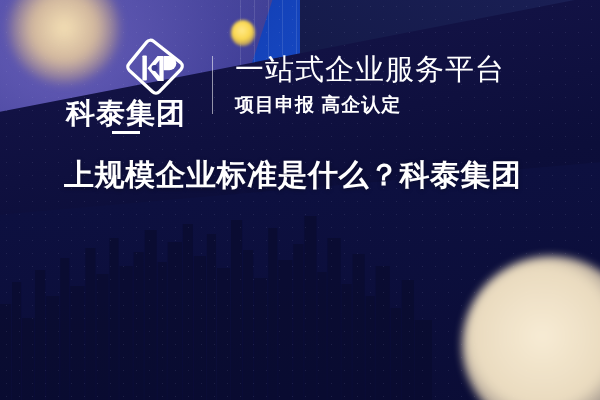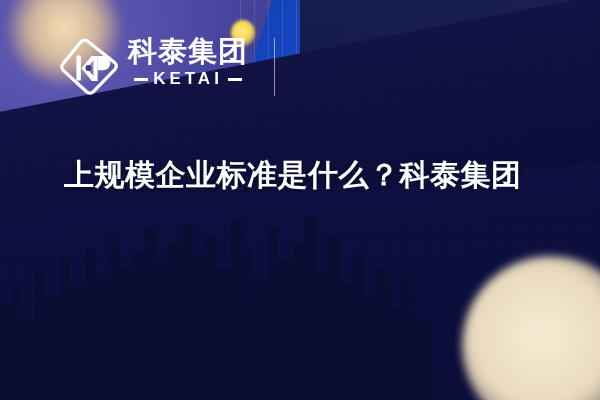--- a/index.html
+++ b/index.html
@@ -169,21 +169,21 @@
 
   
   .content { position: absolute; inset: 0; }
 
   .header-row {
     position: absolute;
     left: 58px; top: 36px;
     display: flex;
     align-items: center;
   }
-  .logo-block { display: flex; align-items: flex-start; }
+  .logo-block { display: flex; align-items: flex-end; flex-direction: column; }
   .logo-mark { width: 62px; height: 62px; flex: none; }
   .logo-mark svg { display: block; width: 100%; height: 100%; }
 
   .logo-words {
     margin-left: 8px;
     display: flex;
     flex-direction: column;
     align-items: center;
   }
   .brand-cn {
@@ -341,28 +341,31 @@
               <rect x="36.5" y="20.6" width="4.4" height="25.8" rx="1"></rect>
               <path d="M40.9 20.6 L46.6 20.6 A7.4 7.4 0 0 1 46.6 35.4 L40.9 35.4 Z"></path>
             </g>
             <circle cx="31.5" cy="33" r="3.1" fill="#3a3a8e"></circle>
           </svg>
         </div>
         <div class="logo-words">
           <div class="brand-cn">科泰集团</div>
           <div class="brand-en-row">
             <span class="brand-dash"></span>
-            <span class="brand-en">KETAI</span>
             <span class="brand-dash"></span>
           </div>
         </div>
       </div>
 
       <div class="divider-v"></div>
 
+      <div class="tagline">
+        <div class="tagline-main">一站式企业服务平台</div>
+        <div class="tagline-sub">项目申报 高企认定</div>
+      </div>
 
     </div>
 
     <div class="headline">
       <div class="headline-line">上规模企业标准是什么？科泰集团</div>
     </div>
 
   </div>
 </div>
 

